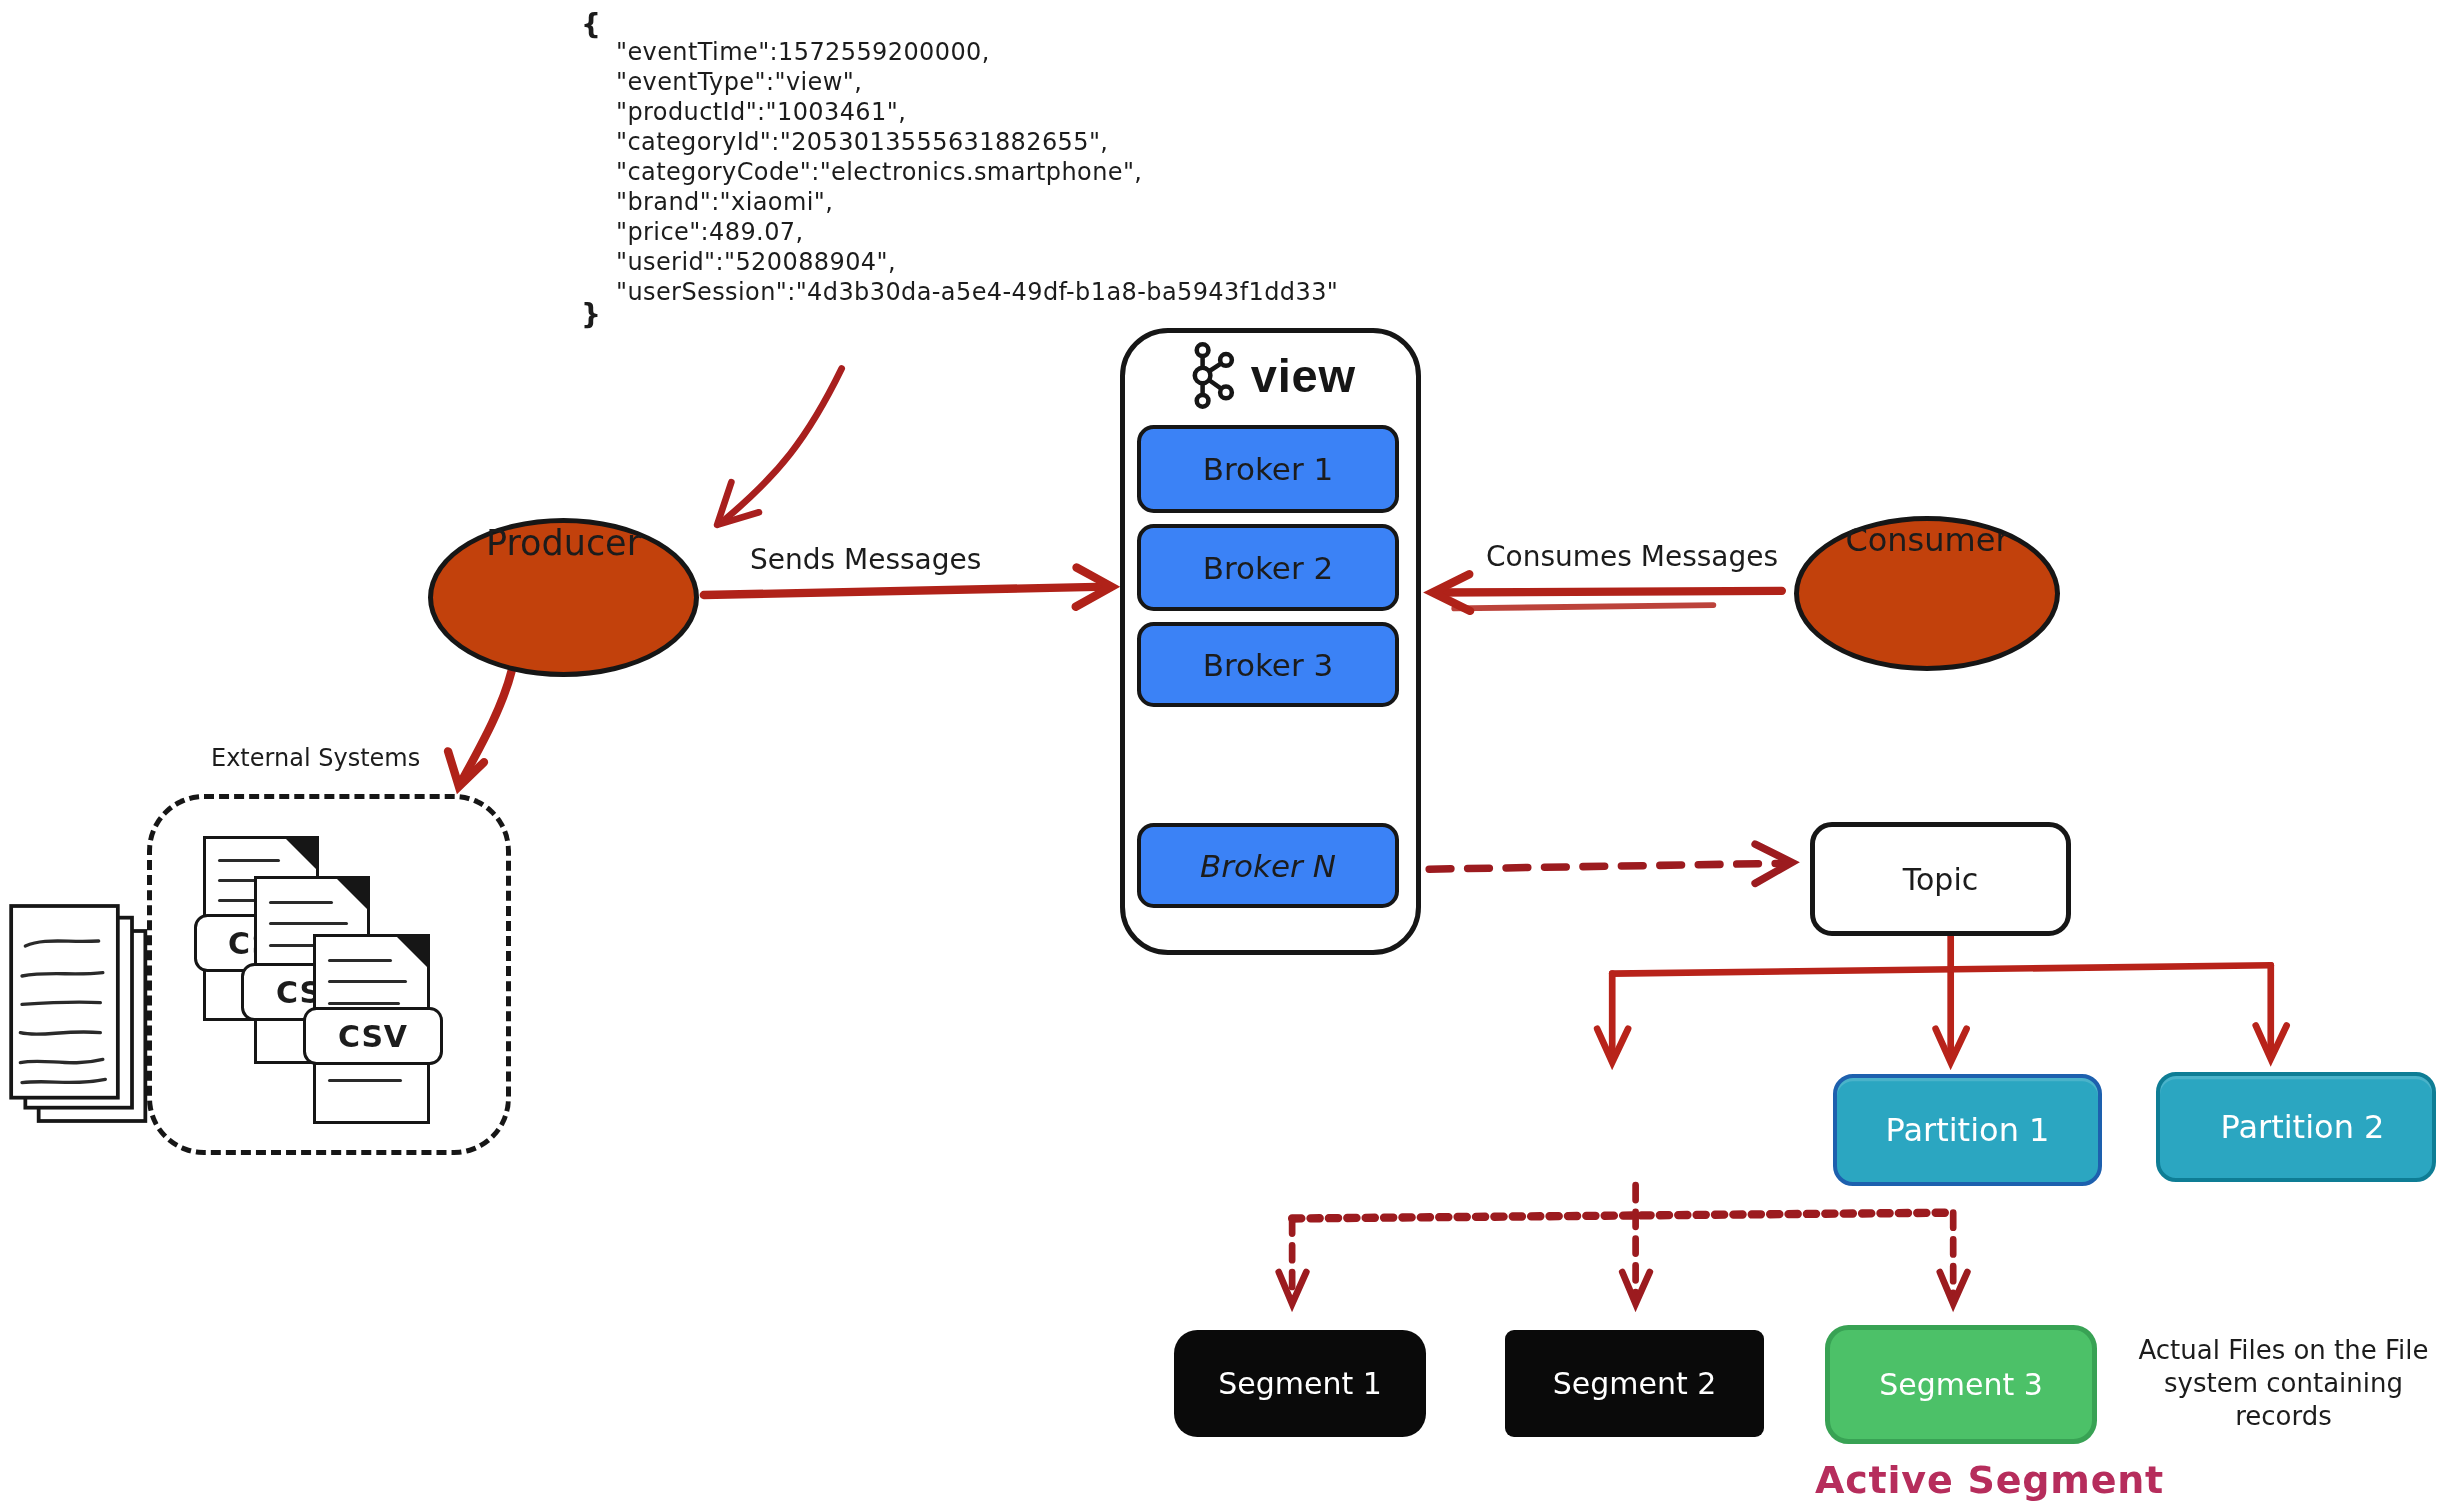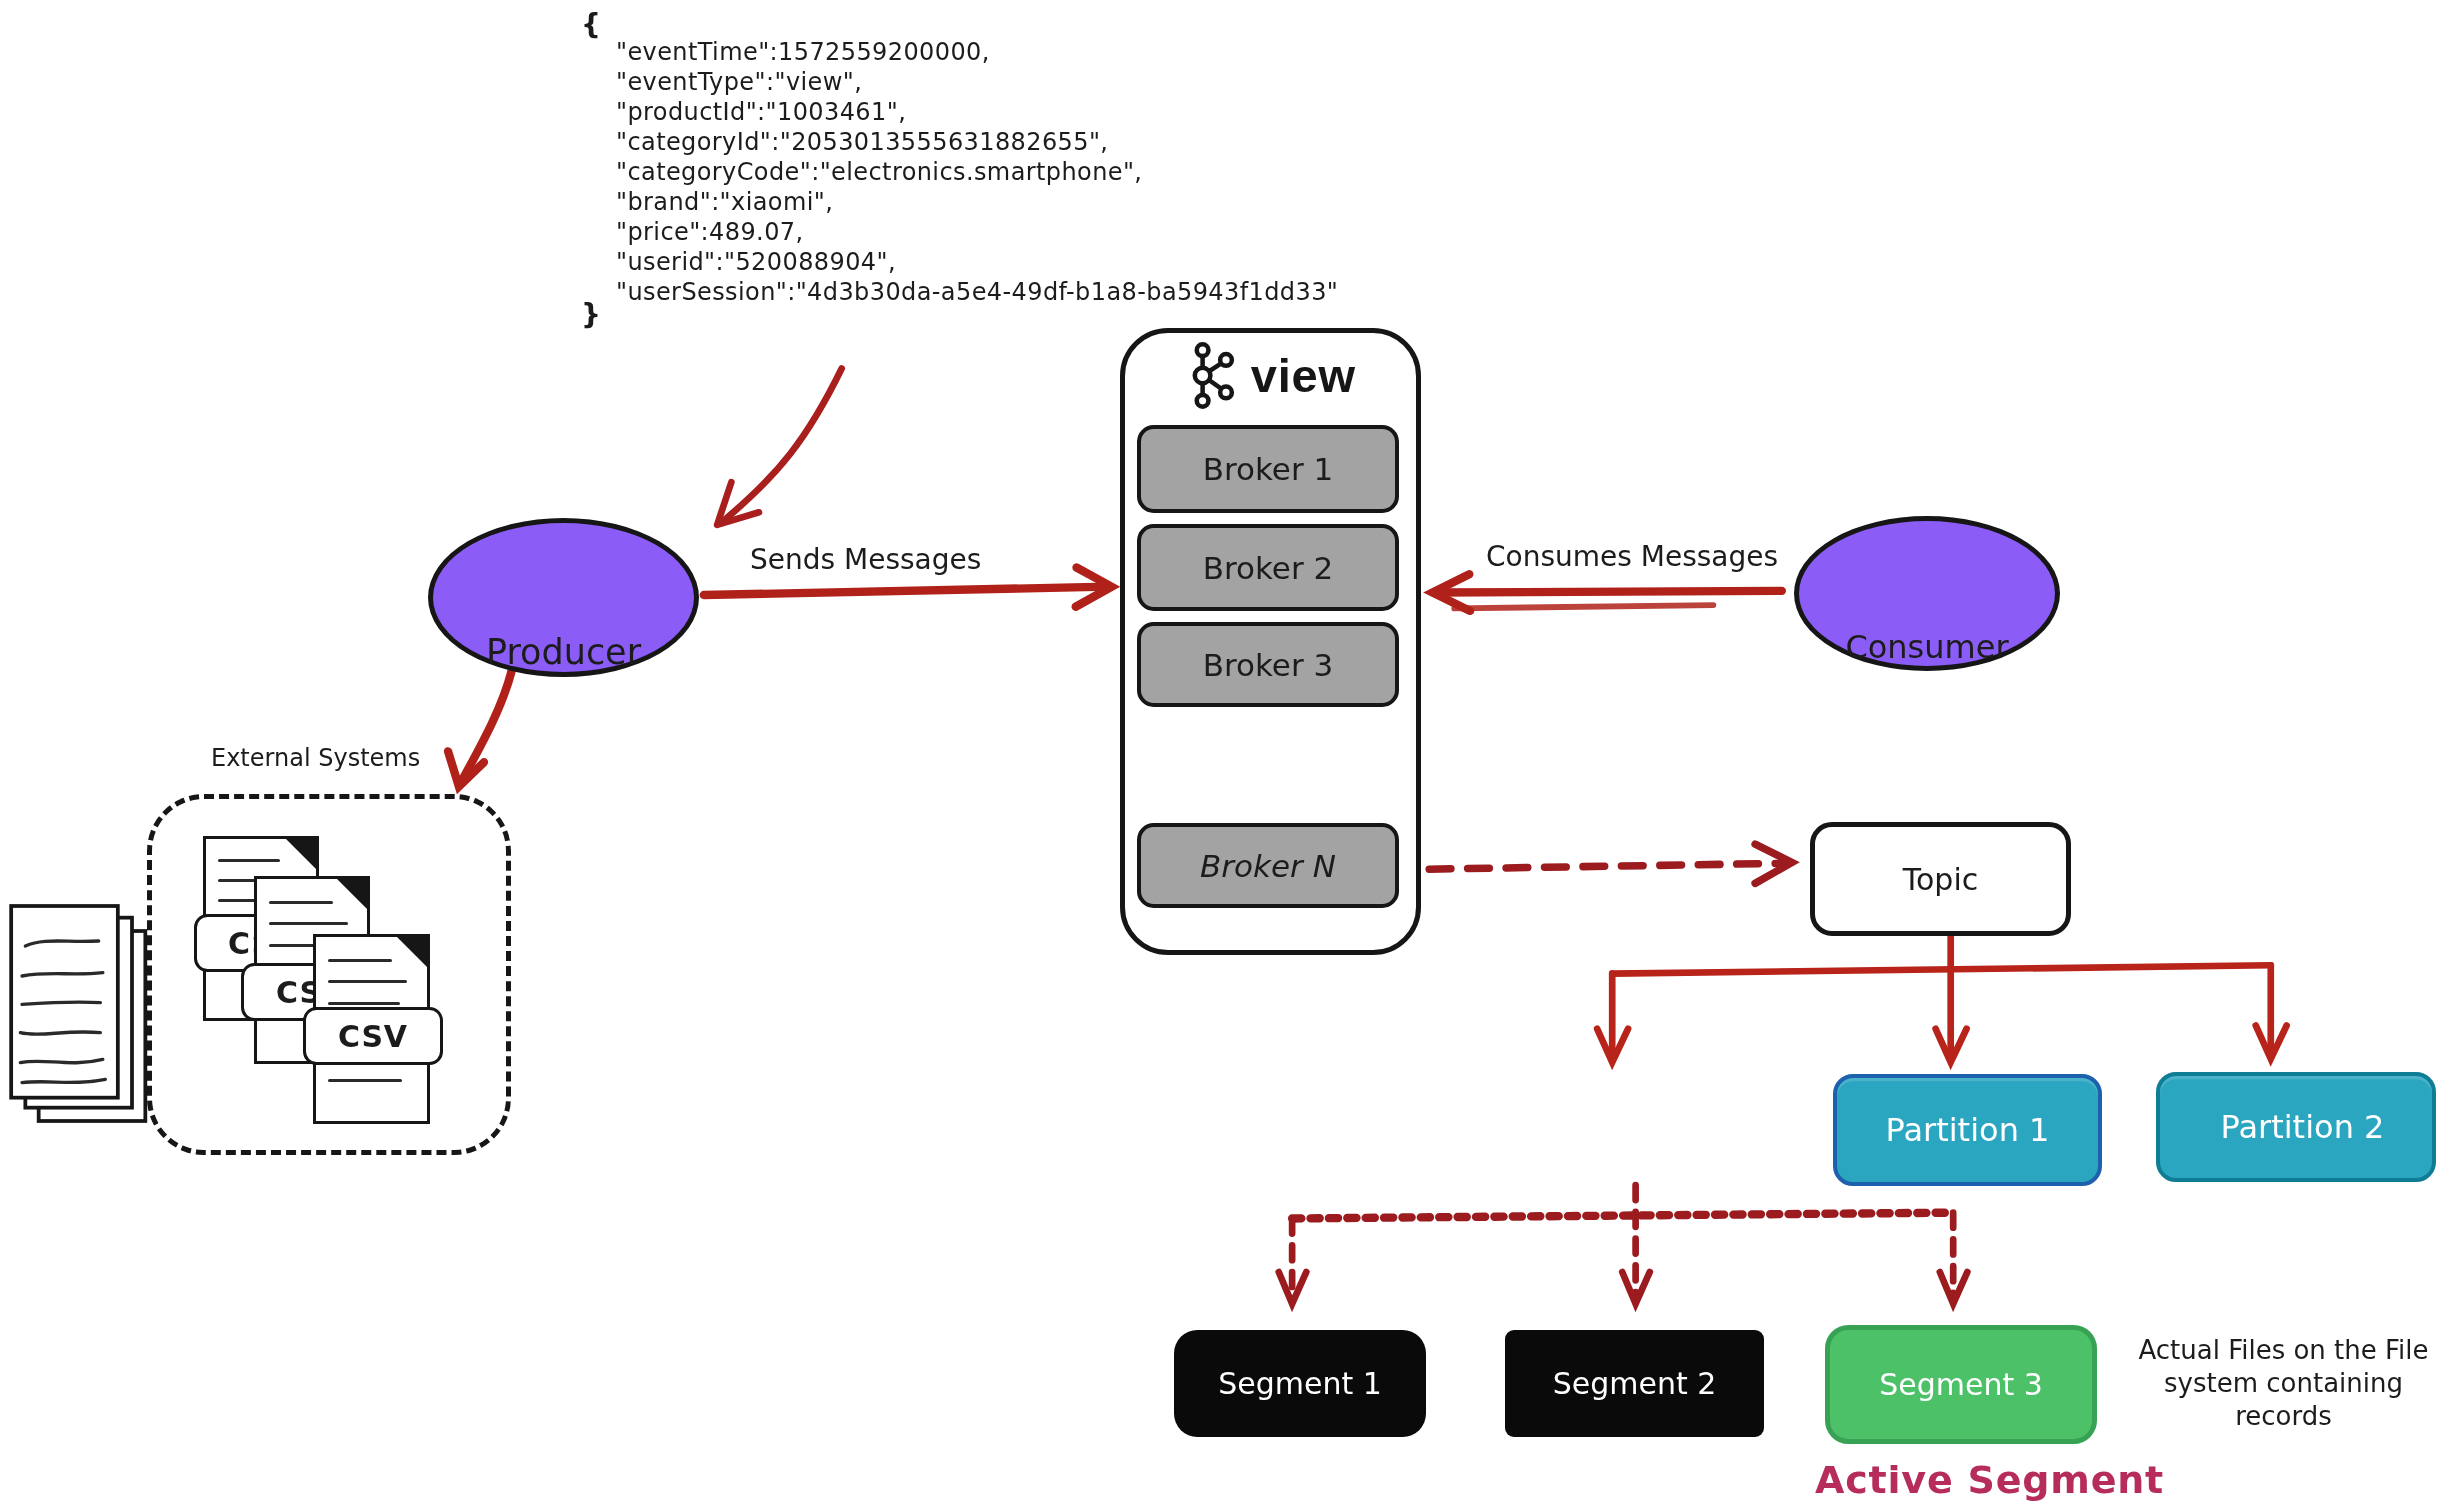--- a/index.html
+++ b/index.html
@@ -9,29 +9,29 @@
   }
   .abs{position:absolute;}
   
   .hand{font-family:"DejaVu Sans", sans-serif;}
   
   .json-brace{font-size:28px;font-weight:bold;}
   .json-line{font-size:24px;line-height:30px;white-space:nowrap;letter-spacing:0.4px;}
   
   .node-ellipse{
     border:5.9px solid #161616;border-radius:50%;
-    display:flex;align-items:flex-end;justify-content:center;
-    font-size:35px;background:#8b5cf6;
+    display:flex;align-items:flex-start;justify-content:center;
+    font-size:35px;background:#c2410c;
   }
   
   .kafka-box{border:5px solid #161616;border-radius:48px;background:#fff;}
   .kafka-head{display:flex;align-items:center;gap:11.7px;}
   .kafka-word{font-family:"Liberation Sans", sans-serif;font-weight:bold;font-size:47px;color:#161616;letter-spacing:0.8px;}
   .broker{
-    border:4.2px solid #161616;border-radius:16.7px;background:#a3a3a3;
+    border:4.2px solid #161616;border-radius:16.7px;background:#3b82f6;
     display:flex;align-items:center;justify-content:center;font-size:31px;
   }
   
   .topic-box{
     border:5px solid #161616;border-radius:22px;background:#fff;
     display:flex;align-items:center;justify-content:center;font-size:30px;
   }
   
   .partition{
     background:#2ba6c1;border:4.2px solid #0e7d95;border-radius:20px;

